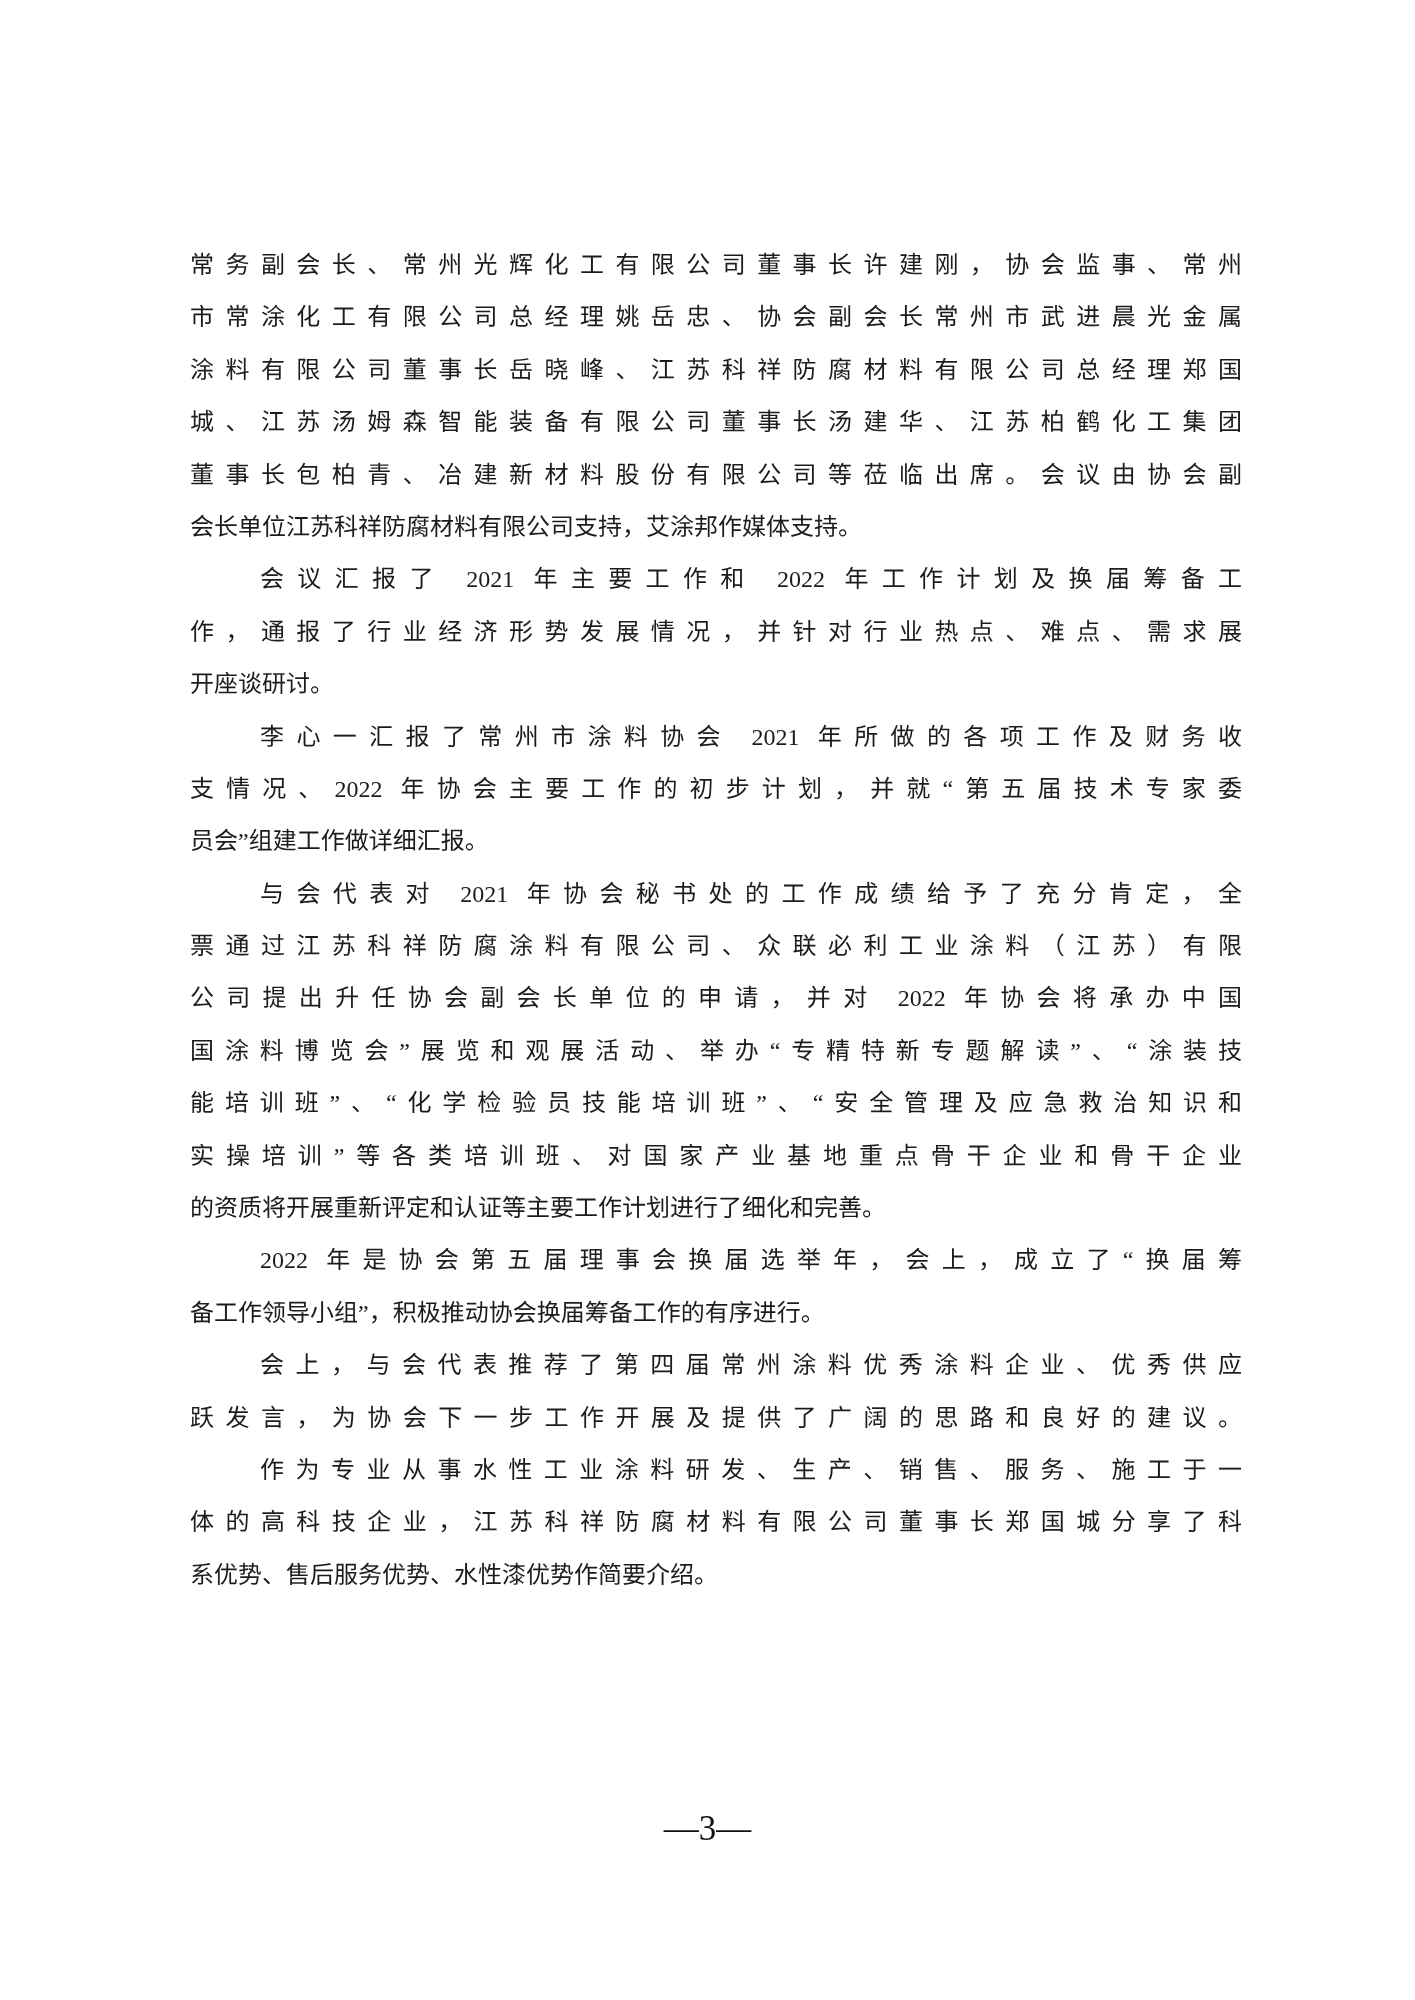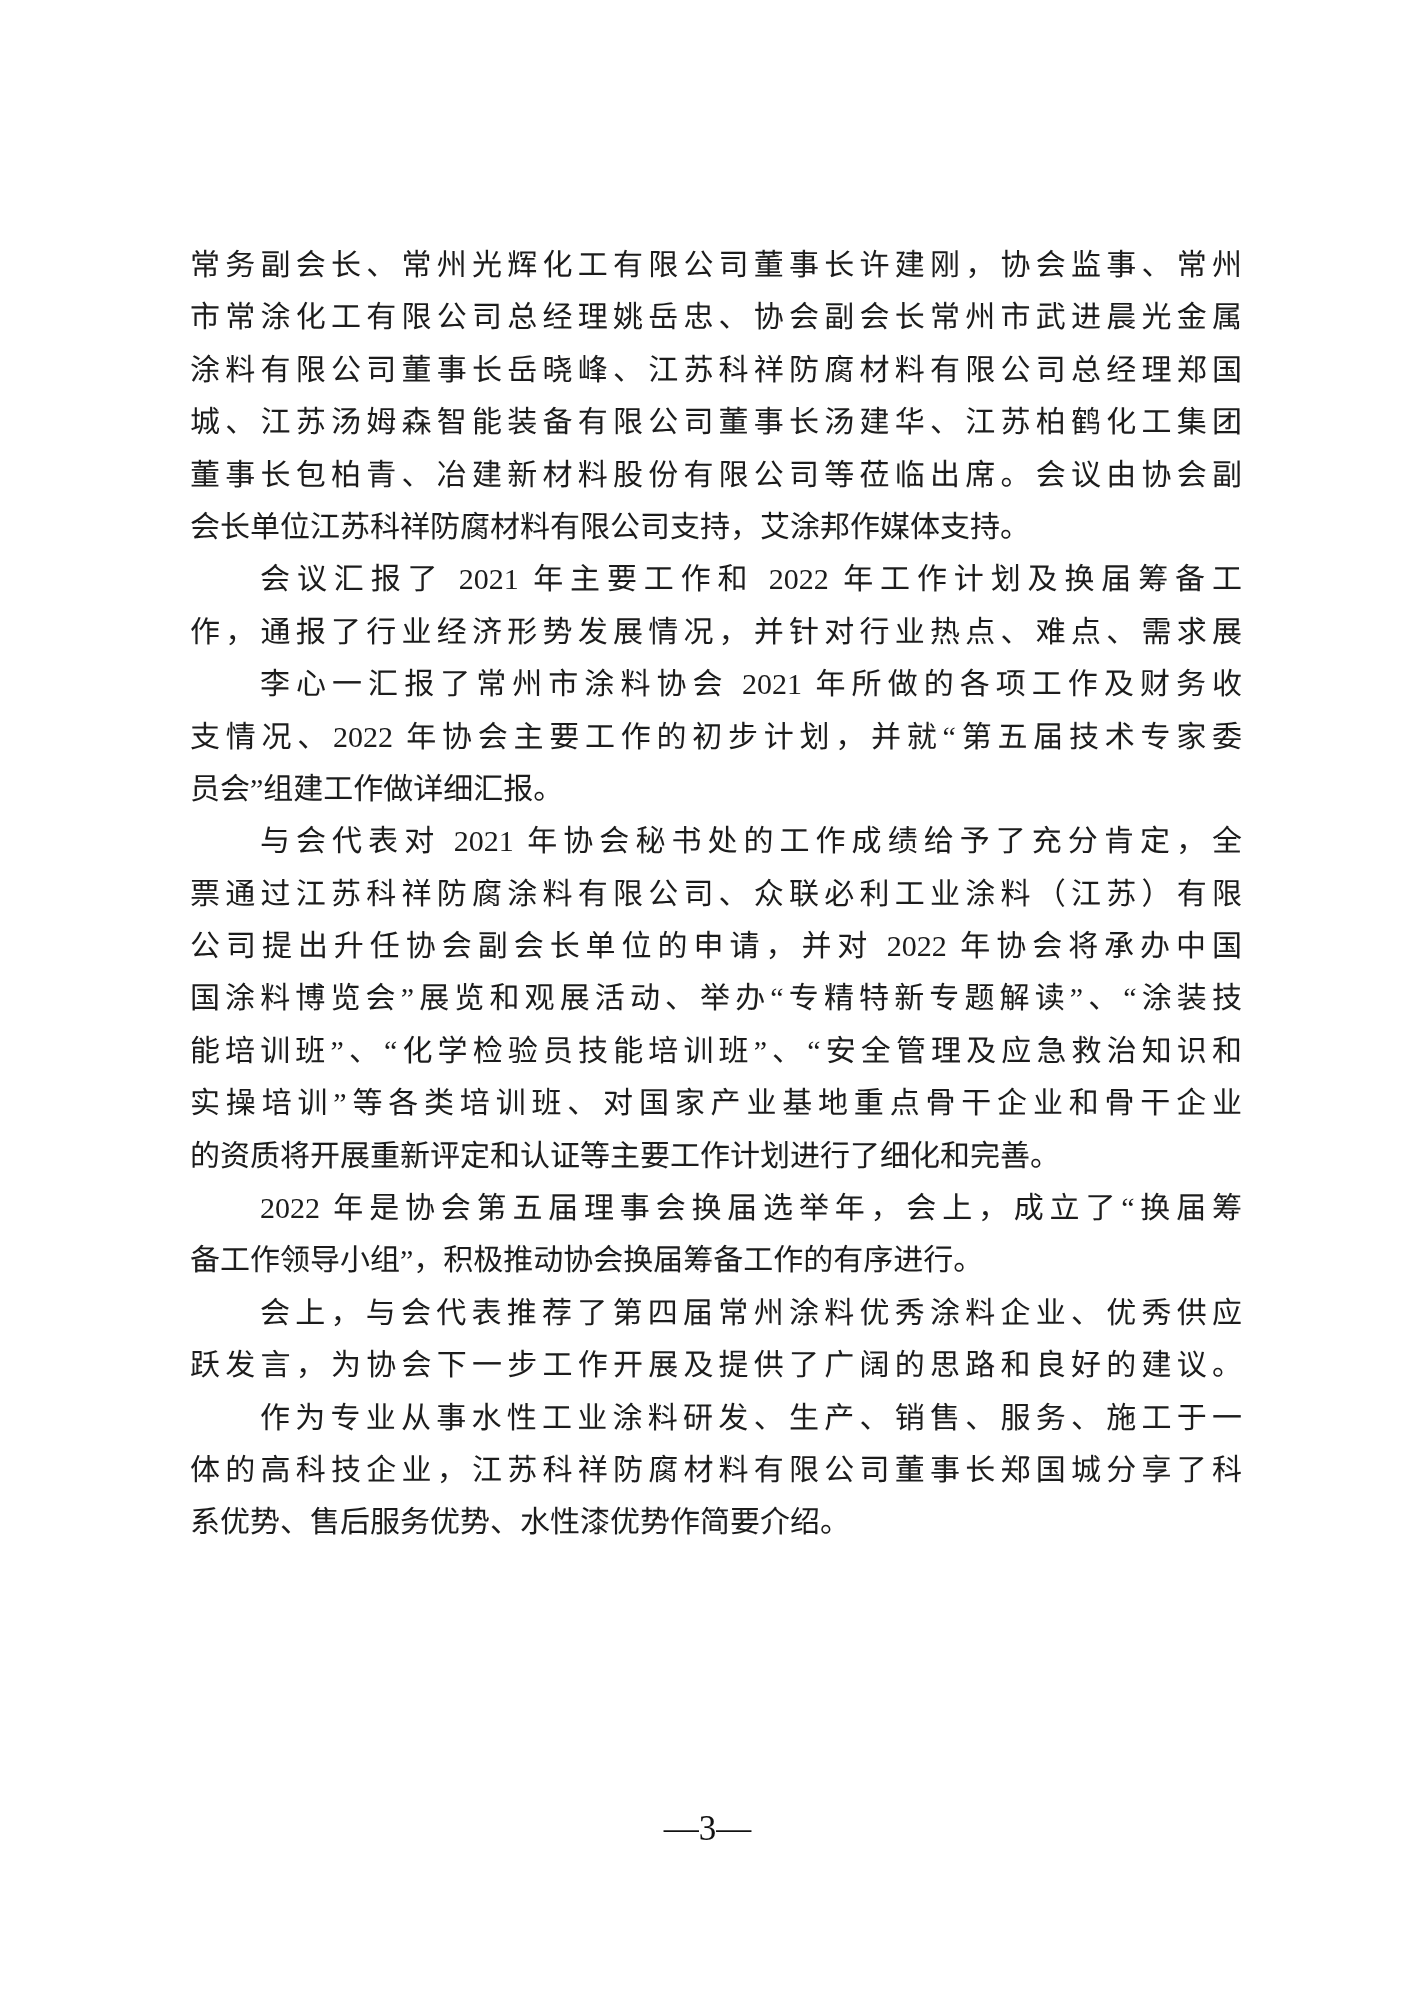--- a/index.html
+++ b/index.html
@@ -16,21 +16,21 @@
     color: #1c1c1c;
     overflow: hidden;
   }
   .doc-body {
     position: absolute;
     left: 190px;
     top: 239px;
     width: 1052px;
   }
   .line {
-    font-size: 30px;
+    font-size: 24px;
     height: 52.4px;
     line-height: 52.4px;
     white-space: nowrap;
     letter-spacing: 0;
     text-align: left;
   }
   .line.indent {
     padding-left: 70px;
   }
   .line.full {
@@ -56,20 +56,21 @@
 <div class="page">
   <div class="doc-body">
       <div class="line full">常务副会长、常州光辉化工有限公司董事长许建刚，协会监事、常州</div>
       <div class="line full">市常涂化工有限公司总经理姚岳忠、协会副会长常州市武进晨光金属</div>
       <div class="line full">涂料有限公司董事长岳晓峰、江苏科祥防腐材料有限公司总经理郑国</div>
       <div class="line full">城、江苏汤姆森智能装备有限公司董事长汤建华、江苏柏鹤化工集团</div>
       <div class="line full">董事长包柏青、冶建新材料股份有限公司等莅临出席。会议由协会副</div>
       <div class="line">会长单位江苏科祥防腐材料有限公司支持，艾涂邦作媒体支持。</div>
       <div class="line indent full">会议汇报了 2021 年主要工作和 2022 年工作计划及换届筹备工</div>
       <div class="line full">作，通报了行业经济形势发展情况，并针对行业热点、难点、需求展</div>
+      <div class="line">开座谈研讨。</div>
       <div class="line indent full">李心一汇报了常州市涂料协会 2021 年所做的各项工作及财务收</div>
       <div class="line full">支情况、2022 年协会主要工作的初步计划，并就“第五届技术专家委</div>
       <div class="line">员会”组建工作做详细汇报。</div>
       <div class="line indent full">与会代表对 2021 年协会秘书处的工作成绩给予了充分肯定，全</div>
       <div class="line full">票通过江苏科祥防腐涂料有限公司、众联必利工业涂料（江苏）有限</div>
       <div class="line full">公司提出升任协会副会长单位的申请，并对 2022 年协会将承办中国</div>
       <div class="line full">国涂料博览会”展览和观展活动、举办“专精特新专题解读”、“涂装技</div>
       <div class="line full">能培训班”、“化学检验员技能培训班”、“安全管理及应急救治知识和</div>
       <div class="line full">实操培训”等各类培训班、对国家产业基地重点骨干企业和骨干企业</div>
       <div class="line">的资质将开展重新评定和认证等主要工作计划进行了细化和完善。</div>

